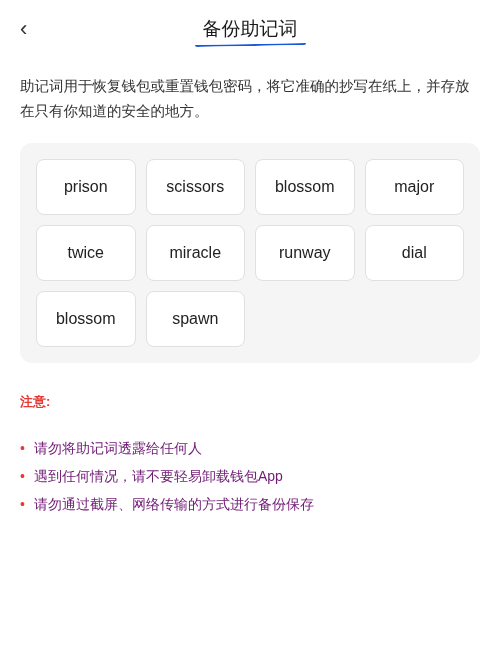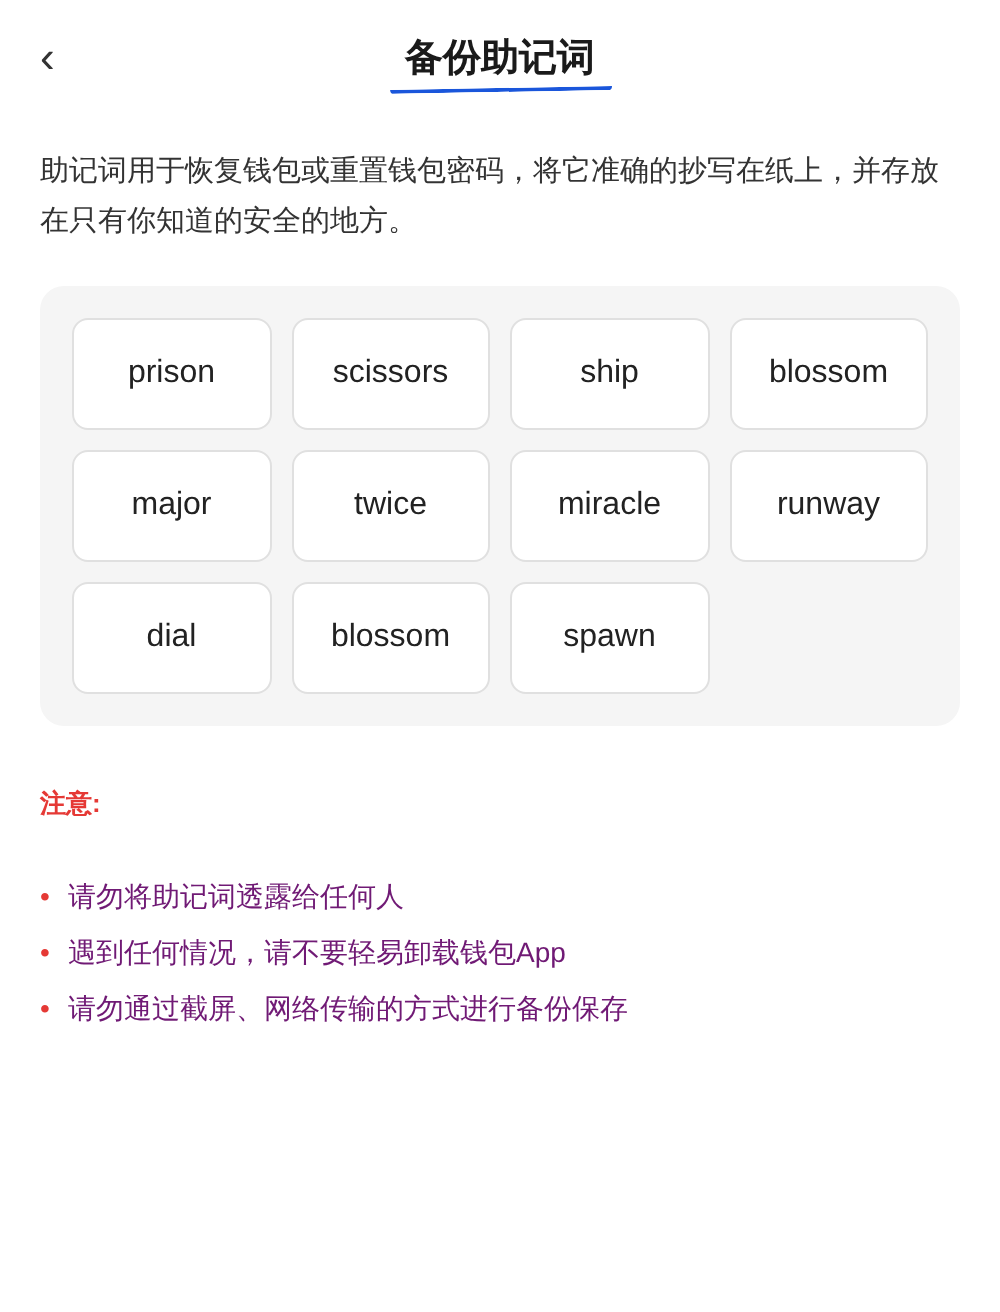--- a/index.html
+++ b/index.html
@@ -31,21 +31,21 @@
       font-size: 22px;
       color: #333;
       cursor: pointer;
       background: none;
       border: none;
       line-height: 1;
     }
 
     .header-title {
       font-size: 19px;
-      font-weight: 700;
+      font-weight: 400;
       color: #1a1a1a;
       position: relative;
     }
 
     .header-title::after {
       content: '';
       position: absolute;
       bottom: -4px;
       left: -8px;
       right: -8px;
@@ -125,21 +125,20 @@
   <button class="back-btn">‹</button>
   <span class="header-title">备份助记词</span>
 </div>
 
 <div class="description">助记词用于恢复钱包或重置钱包密码，将它准确的抄写在纸上，并存放在只有你知道的安全的地方。</div>
 
 <div class="mnemonic-grid-container">
   <div class="mnemonic-grid" id="mnemonic-grid">
   <div class="mnemonic-cell">prison</div>
       <div class="mnemonic-cell">scissors</div>
-      <div class="mnemonic-cell">ship</div>
       <div class="mnemonic-cell">blossom</div>
       <div class="mnemonic-cell">major</div>
       <div class="mnemonic-cell">twice</div>
       <div class="mnemonic-cell">miracle</div>
       <div class="mnemonic-cell">runway</div>
       <div class="mnemonic-cell">dial</div>
       <div class="mnemonic-cell">blossom</div>
       <div class="mnemonic-cell">spawn</div>
     </div>
 </div>

